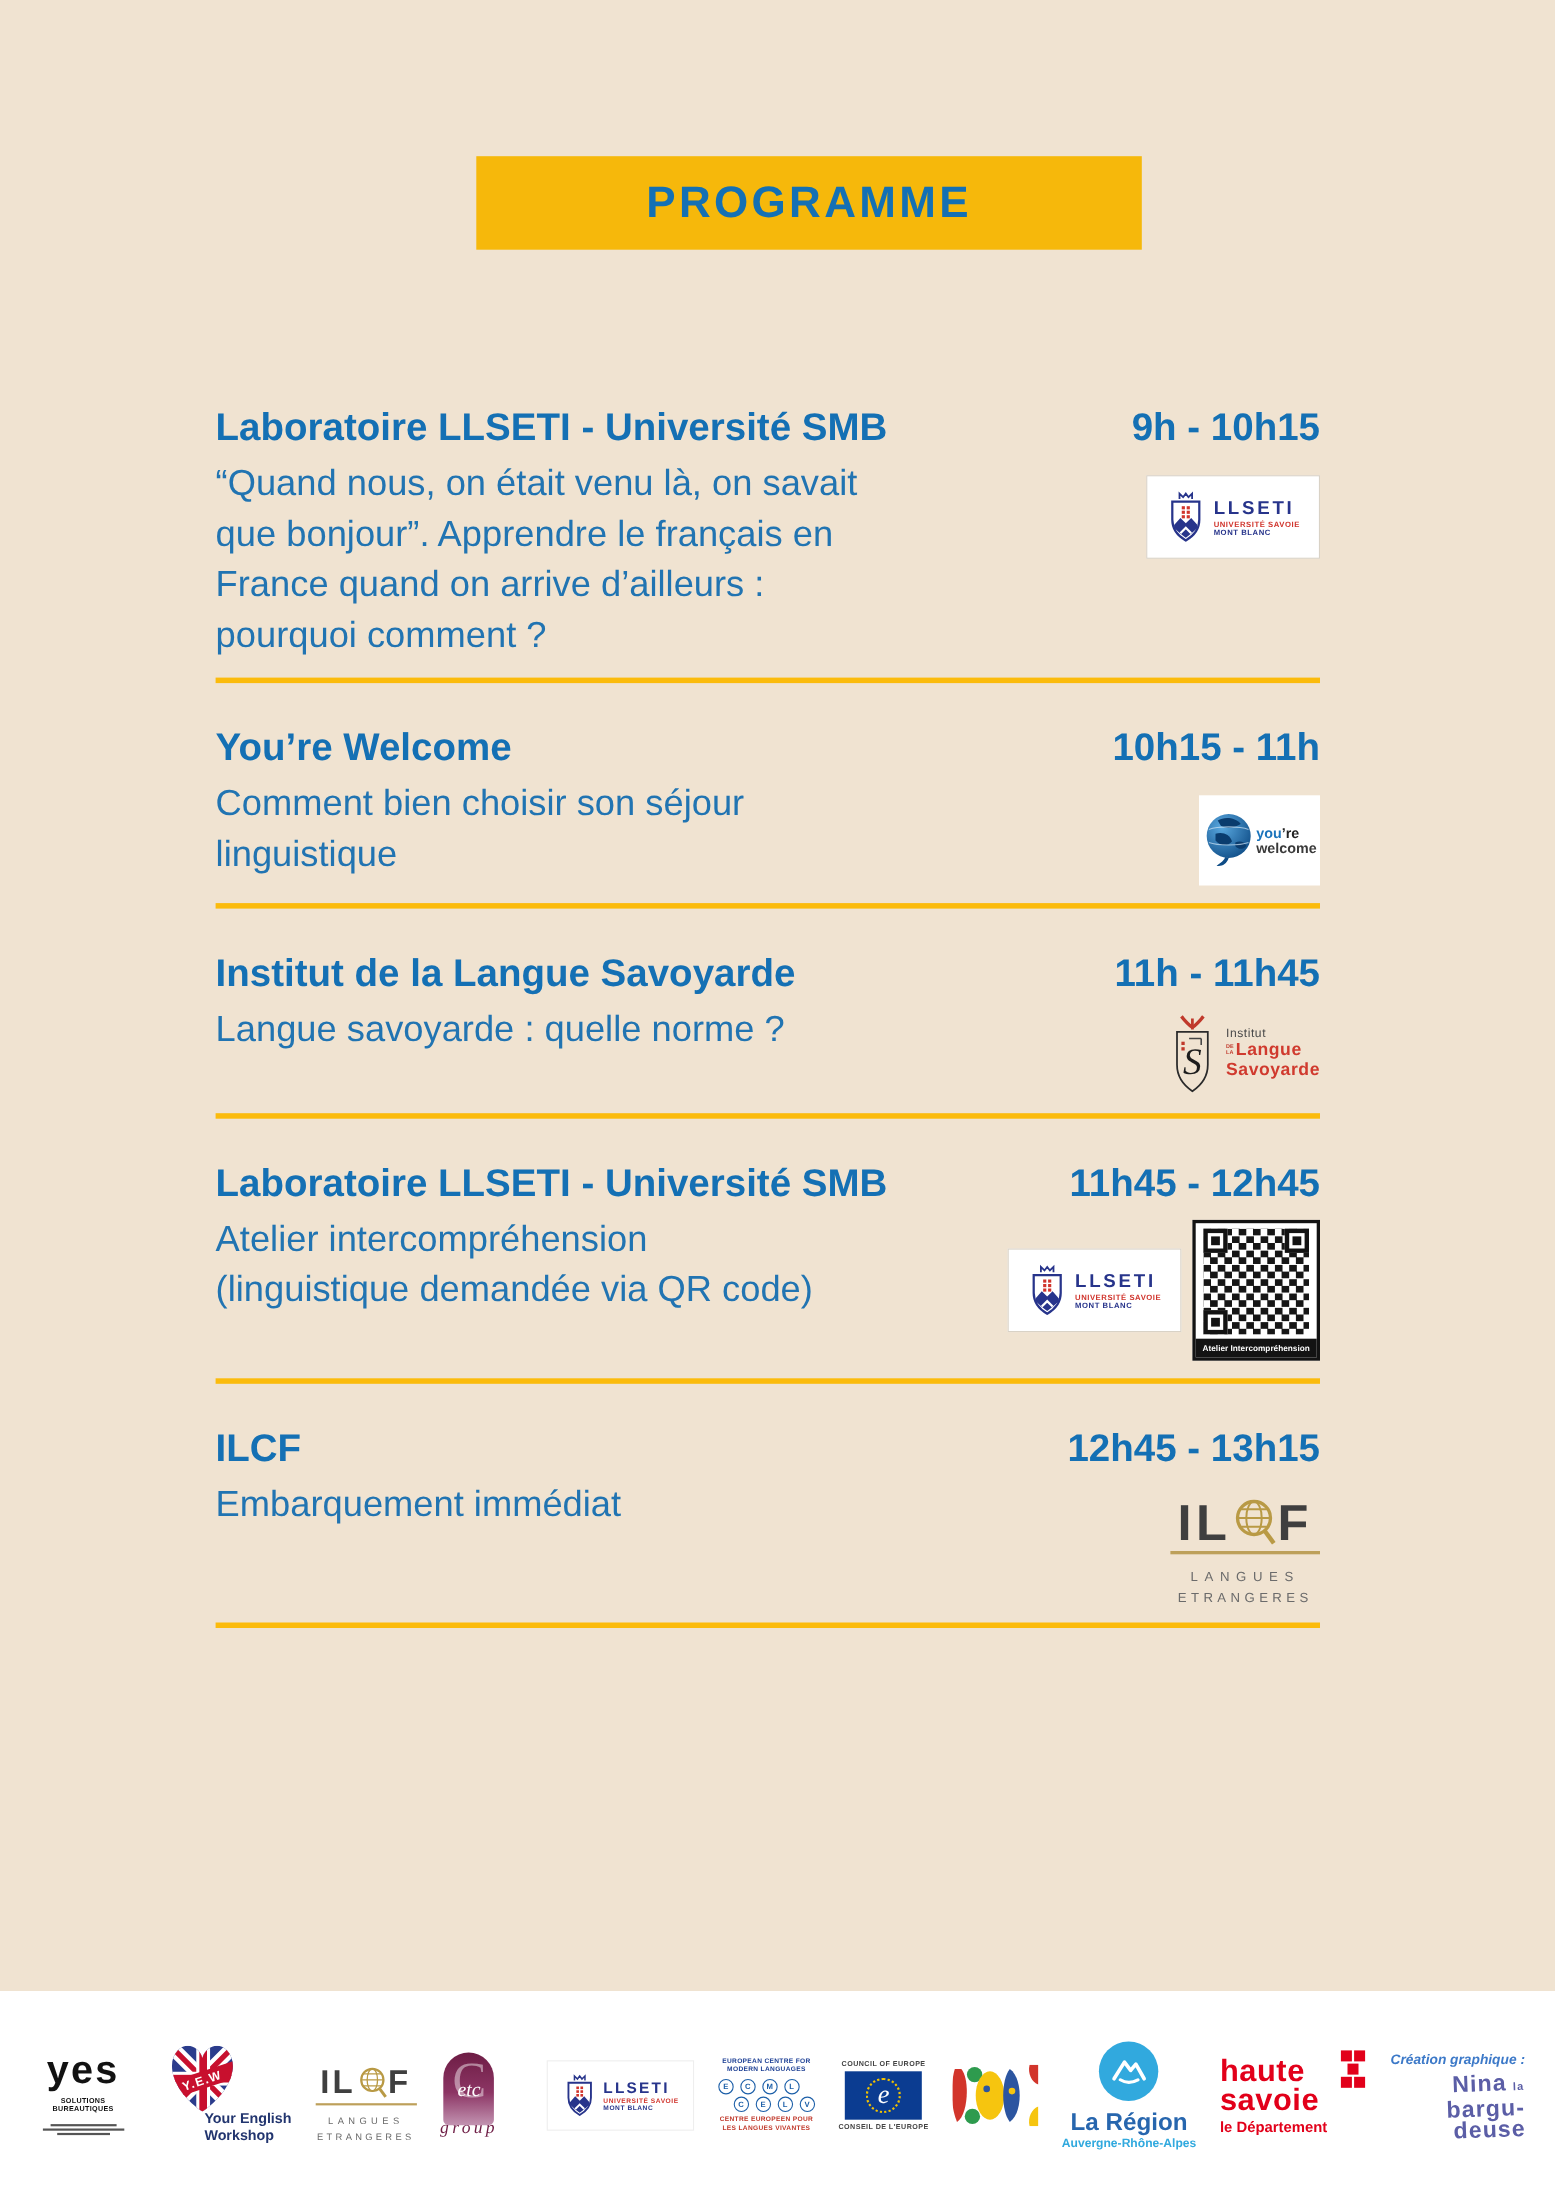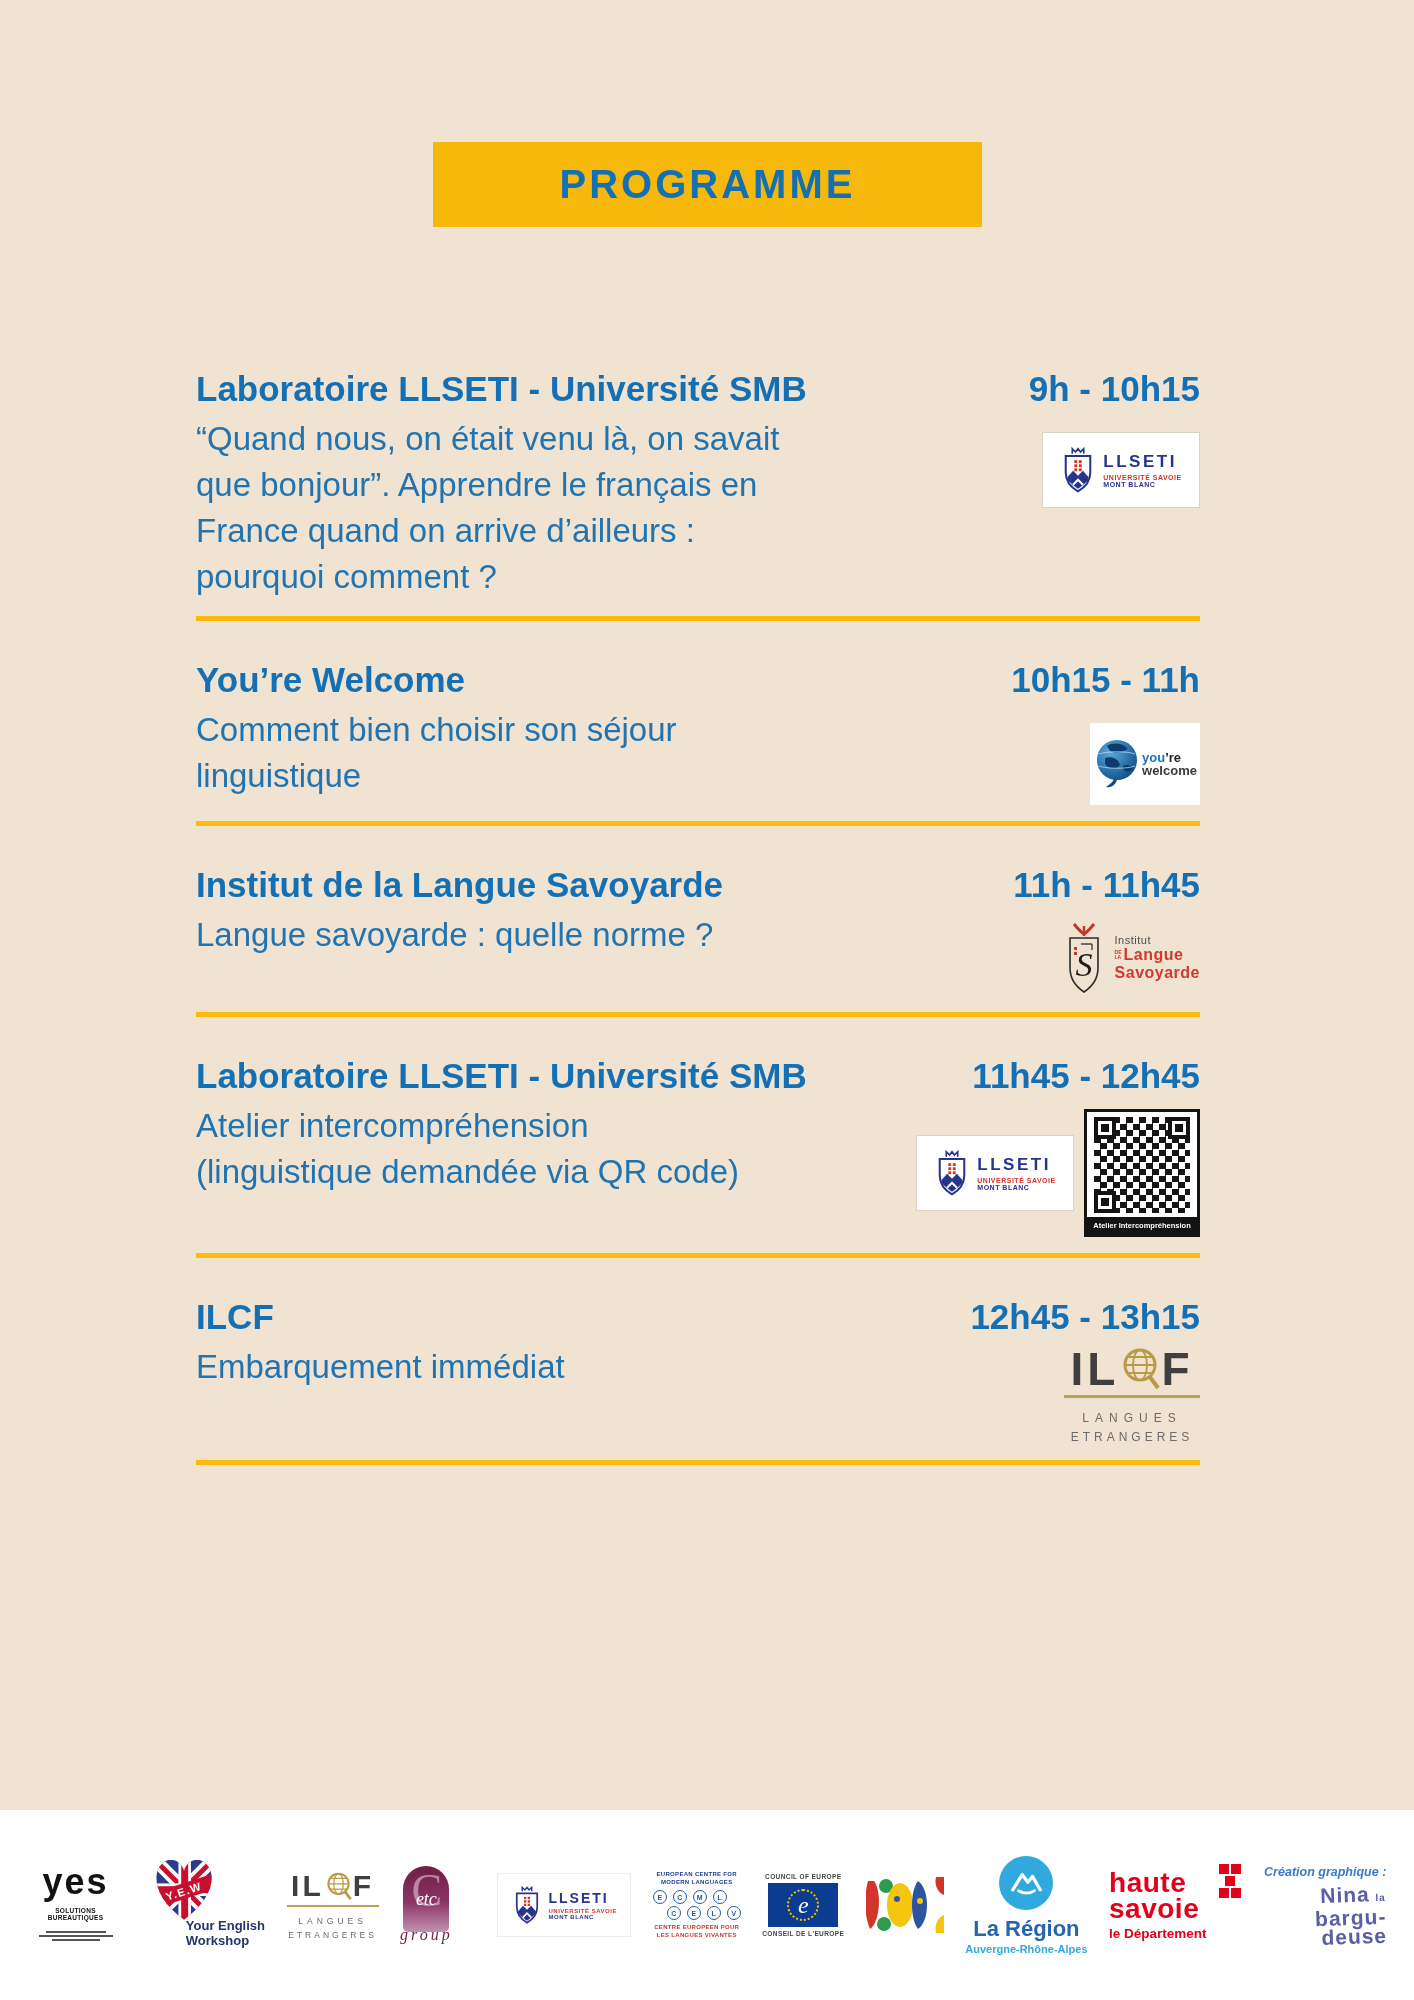--- a/index.html
+++ b/index.html
@@ -1,20 +1,20 @@
 <!DOCTYPE html>
 <html><head>
 <meta charset="utf-8">
 <style>
   html,body{margin:0;padding:0;background:#fff;}
   .page{position:relative;width:1414px;height:2000px;background:#F0E3D1;
         font-family:"Liberation Sans",sans-serif;overflow:hidden;}
 
   
-  .banner{position:absolute;left:433px;top:142px;width:549px;height:85px;
+  .banner{position:absolute;left:433px;top:142px;width:605px;height:85px;
           background:#F6B80B;display:flex;align-items:center;justify-content:center;}
   .banner-title{font-size:40px;font-weight:700;letter-spacing:3px;color:#1470B4;}
 
   
   .content{position:absolute;left:196px;top:352px;width:1004px;}
   .session{display:flex;justify-content:space-between;align-items:flex-start;
            padding:38px 0 16px;gap:28px;}
   .session.first{padding-top:16px;}
   .s-left{max-width:660px;}
   .s-org{font-size:35px;font-weight:700;color:#1470B4;line-height:42px;margin-bottom:6px;}
@@ -60,21 +60,21 @@
   .qr-grid i{position:absolute;width:22px;height:22px;border:4px solid #131313;
      background:#fff;box-sizing:border-box;}
   .qr-grid i:after{content:"";position:absolute;inset:3px;background:#131313;}
   .qr-f1{top:0;left:0;} .qr-f2{top:0;right:0;} .qr-f3{bottom:0;left:0;}
   .qr-caption{background:#131313;color:#fff;font-size:7.5px;font-weight:700;
      text-align:center;padding:4px 1px;}
 
   
   .ilcf{display:flex;flex-direction:column;align-items:center;}
   .ilcf-row{display:flex;align-items:center;font-size:46px;font-weight:700;
-     color:#3F3F3F;letter-spacing:4px;line-height:46px;}
+     color:#3F3F3F;letter-spacing:4px;line-height:46px;margin-top:15px;}
   .ilcf-globe{width:40px;height:46px;margin:0 1px;}
   .ilcf-rule{width:136px;height:3px;background:#BDA05A;margin-top:3px;}
   .ilcf-l1{margin-top:13px;font-size:12px;letter-spacing:6px;color:#6b6b6b;}
   .ilcf-l2{margin-top:5px;font-size:12px;letter-spacing:4px;color:#6b6b6b;}
   .ilcf.sm .ilcf-row{font-size:30px;line-height:30px;letter-spacing:3px;}
   .ilcf.sm .ilcf-globe{width:27px;height:31px;}
   .ilcf.sm .ilcf-rule{width:92px;height:2px;}
   .ilcf.sm .ilcf-l1{font-size:8.5px;letter-spacing:4px;margin-top:9px;}
   .ilcf.sm .ilcf-l2{font-size:8.5px;letter-spacing:3px;margin-top:4px;}
 

